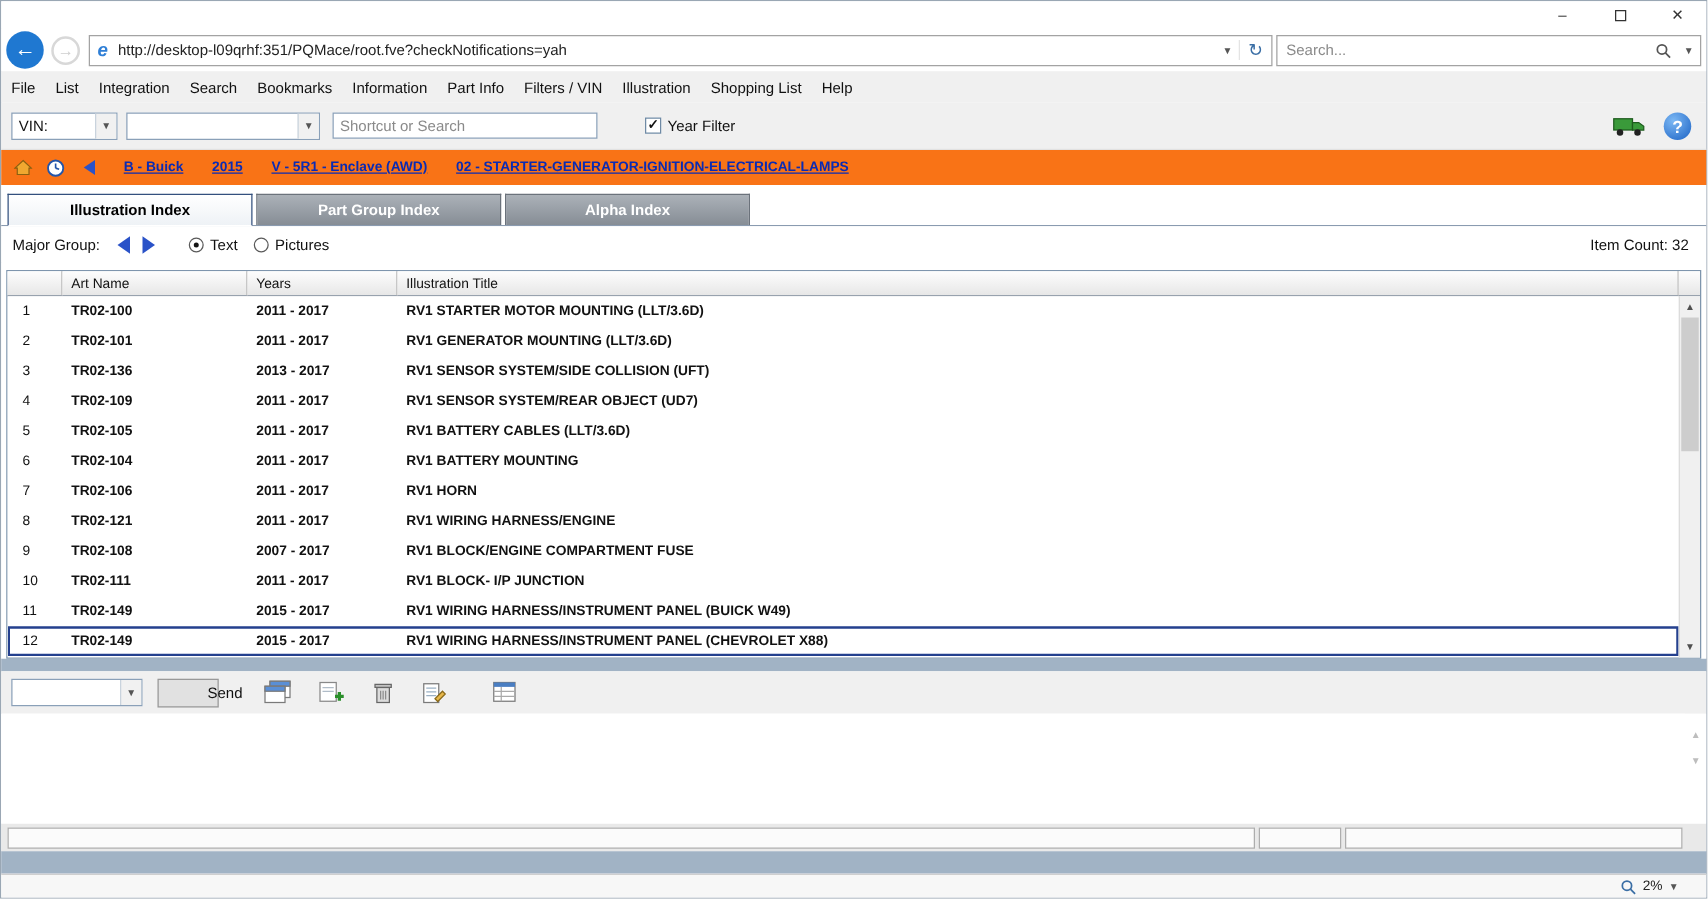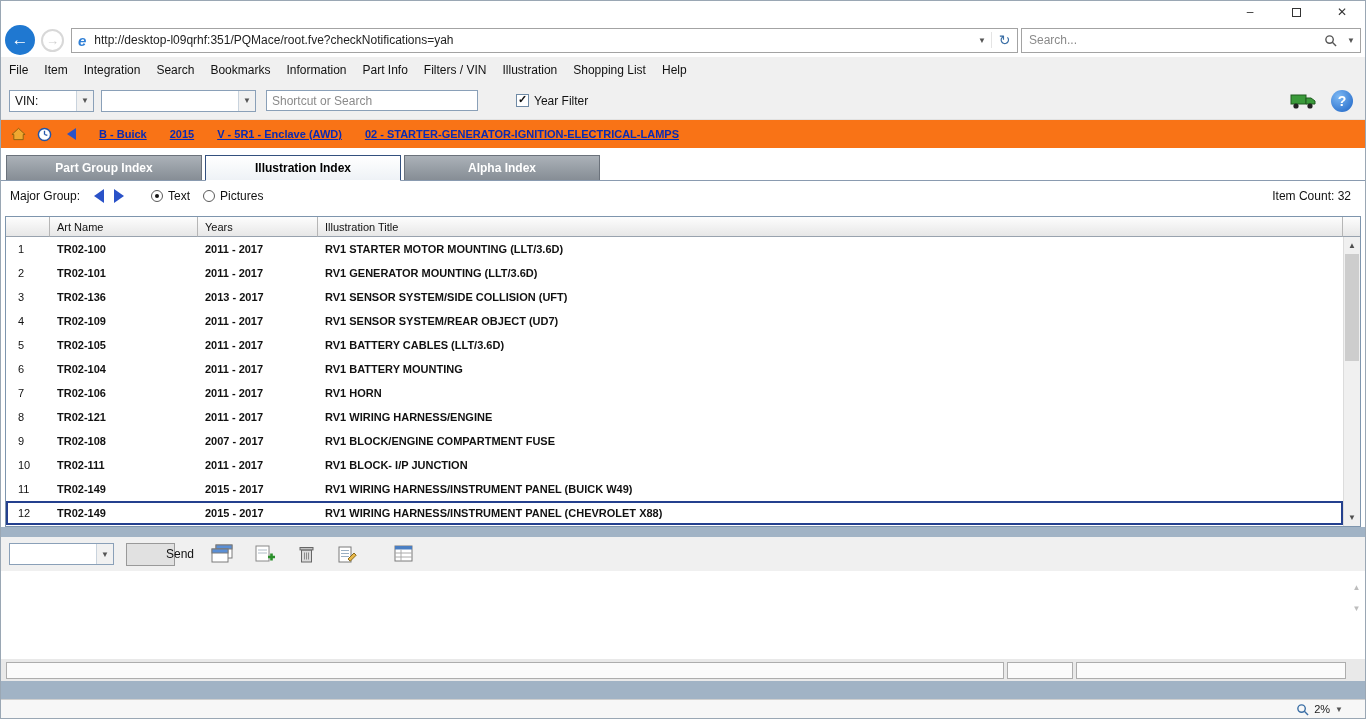--- a/index.html
+++ b/index.html
@@ -175,21 +175,21 @@
             <circle cx="6" cy="6" r="4" fill="none" stroke="#555" stroke-width="1.5"></circle>
             <line x1="9" y1="9" x2="13" y2="13" stroke="#555" stroke-width="1.5"></line>
           </svg>
       </span>
       <span class="url-caret caret-glyph">▼</span>
     </div>
   </div>
 
   <div class="menubar">
     <span class="menu-item">File</span>
-    <span class="menu-item">Item</span>
+    <span class="menu-item">List</span>
     <span class="menu-item">Integration</span>
     <span class="menu-item">Search</span>
     <span class="menu-item">Bookmarks</span>
     <span class="menu-item">Information</span>
     <span class="menu-item">Part Info</span>
     <span class="menu-item">Filters / VIN</span>
     <span class="menu-item">Illustration</span>
     <span class="menu-item">Shopping List</span>
     <span class="menu-item">Help</span>
   </div>
@@ -236,25 +236,25 @@
         </svg>
     </span>
     <span class="bc-back-tri"></span>
     <span class="bc-link">B - Buick</span>
     <span class="bc-link">2015</span>
     <span class="bc-link">V - 5R1 - Enclave (AWD)</span>
     <span class="bc-link">02 - STARTER-GENERATOR-IGNITION-ELECTRICAL-LAMPS</span>
   </div>
 
   <div class="tabstrip">
+    <div class="tab active">
+      <span>Illustration Index</span>
+    </div>
     <div class="tab inactive">
       <span>Part Group Index</span>
-    </div>
-    <div class="tab active">
-      <span>Illustration Index</span>
     </div>
     <div class="tab inactive">
       <span>Alpha Index</span>
     </div>
   </div>
 
   <div class="subtoolbar">
     <span class="sub-label">Major Group:</span>
     <span class="tri tri-left"></span>
     <span class="tri tri-right"></span>

